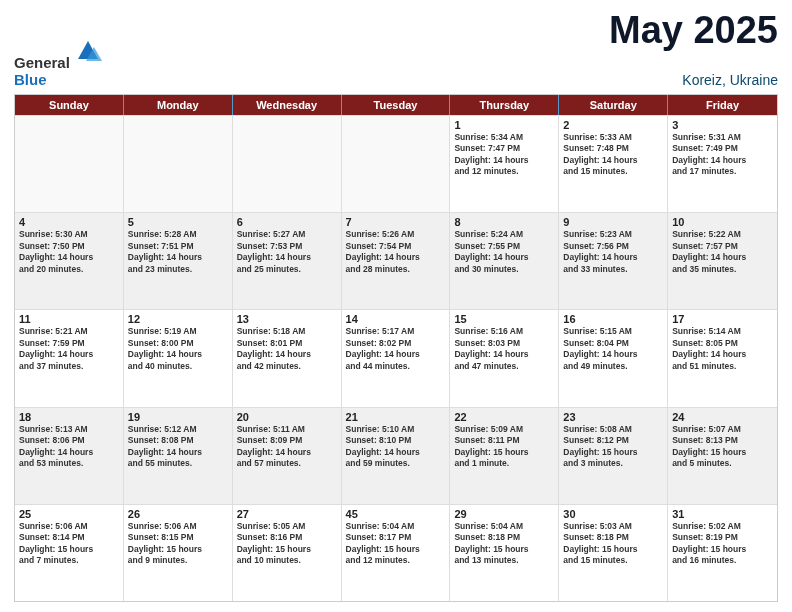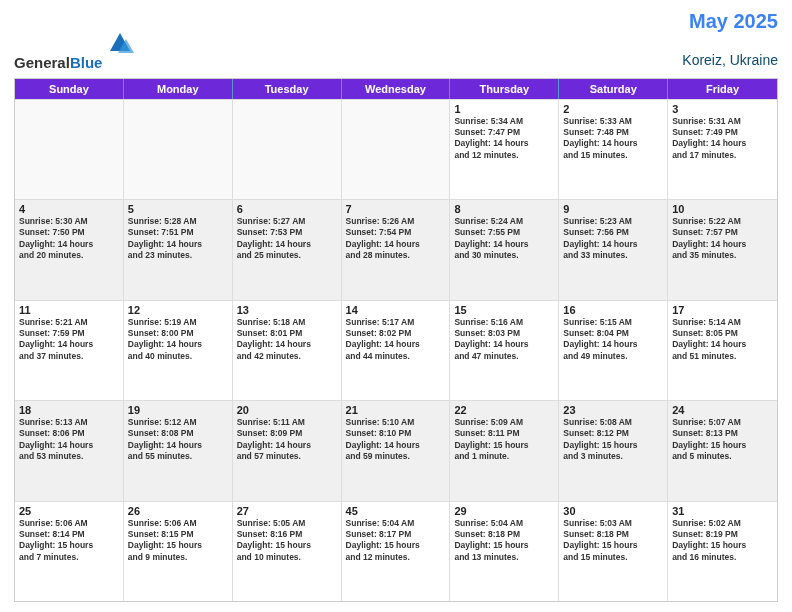--- a/index.html
+++ b/index.html
@@ -23,21 +23,21 @@
       align-items: flex-start;
       margin-bottom: 6px;
     }
     .logo {
       display: flex;
       align-items: center;
       margin-top: 4px;
     }
     .logo-text {
       display: flex;
-      flex-direction: row;
+      flex-direction: column;
       line-height: 1.1;
       margin-top: 41px;
     }
     .logo-general {
       font-size: 15px;
       font-weight: bold;
       color: #333;
     }
     .logo-blue {
       font-size: 15px;
@@ -46,40 +46,40 @@
     }
     .logo-icon {
       width: 28px;
       height: 28px;
       margin-left: 4px;
     }
     .title-block {
       text-align: right;
     }
     .month-year {
-      font-size: 20px;
-      font-weight: bold;
-      color: #3b82f6;
+      font-size: 38px;
+      font-weight: bold;
+      color: #0f172a;
       line-height: 1.1;
     }
     .location {
       font-size: 14px;
       color: #0c4a6e;
       margin-top: 20px;
     }
     .calendar {
       flex: 1;
       display: flex;
       flex-direction: column;
       border: 1px solid #ccc;
     }
     .cal-header {
       display: grid;
       grid-template-columns: repeat(7, 1fr);
-      background: #6d28d9;
+      background: #7f1d1d;
     }
     .cal-header-cell {
       color: #fff;
       font-size: 11px;
       font-weight: bold;
       text-align: center;
       padding: 4px 2px;
       border-right: 1px solid #5599cc;
     }
     .cal-header-cell:last-child { border-right: none; }
@@ -137,22 +137,22 @@
     <div class="title-block">
       <div class="month-year">May 2025</div>
       <div class="location">Koreiz, Ukraine</div>
     </div>
   </div>
 
   <div class="calendar">
     <div class="cal-header">
     <div class="cal-header-cell">Sunday</div>
         <div class="cal-header-cell">Monday</div>
+        <div class="cal-header-cell">Wednesday</div>
         <div class="cal-header-cell">Tuesday</div>
-        <div class="cal-header-cell">Wednesday</div>
         <div class="cal-header-cell">Thursday</div>
         <div class="cal-header-cell">Saturday</div>
         <div class="cal-header-cell">Friday</div>
       </div>
     <div class="cal-body">
     <div class="cal-row">
           <div class="cal-cell empty"></div>
           <div class="cal-cell empty"></div>
           <div class="cal-cell empty"></div>
           <div class="cal-cell empty"></div>

